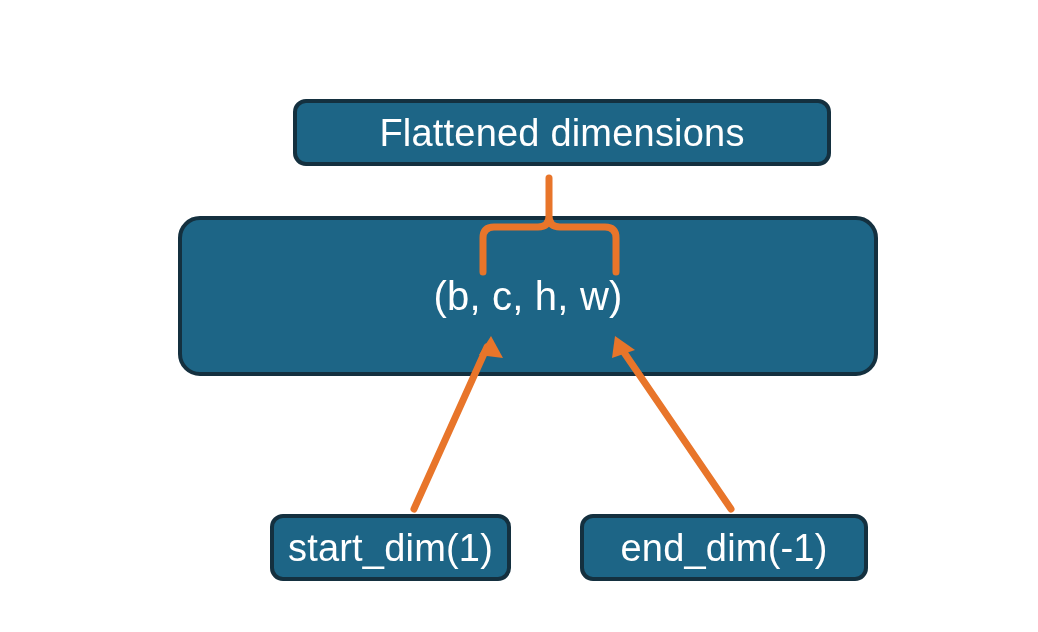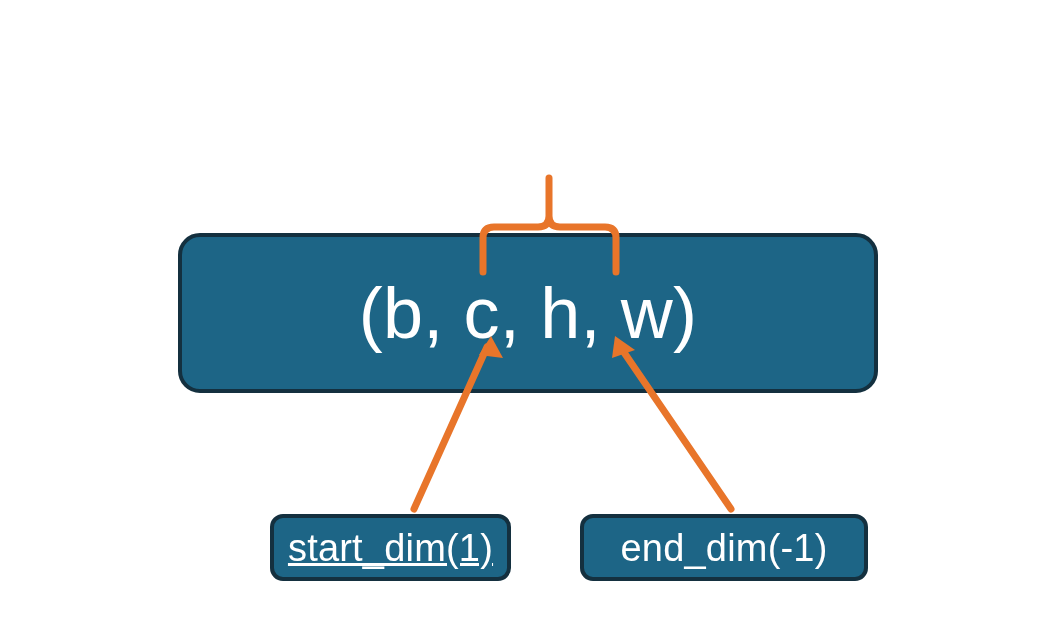--- a/index.html
+++ b/index.html
@@ -45,33 +45,31 @@
     font-size: 38px;
   }
 
   
   #node-shape {
     left: 178px;
     top: 216px;
     width: 700px;
     height: 160px;
     border-radius: 22px;
-    font-size: 72px;
-    margin-top: 17px;
+    font-size: 40px;
   }
 
   
   #node-start-dim {
     left: 270px;
     top: 514px;
     width: 241px;
     height: 67px;
     border-radius: 13px;
     font-size: 38px;
-    text-decoration: underline;
   }
 
   
   #node-end-dim {
     left: 580px;
     top: 514px;
     width: 288px;
     height: 67px;
     border-radius: 13px;
     font-size: 38px;
@@ -91,20 +89,23 @@
 
   .node-label {
     display: block;
   }
 </style>
 </head>
 <body>
 
 <div id="canvas">
 
+  <div class="node" id="node-flattened">
+    <span class="node-label">Flattened dimensions</span>
+  </div>
 
   <div class="node" id="node-shape">
     <span class="node-label">(b, c, h, w)</span>
   </div>
 
   <div class="node" id="node-start-dim">
     <span class="node-label">start_dim(1)</span>
   </div>
 
   <div class="node" id="node-end-dim">

